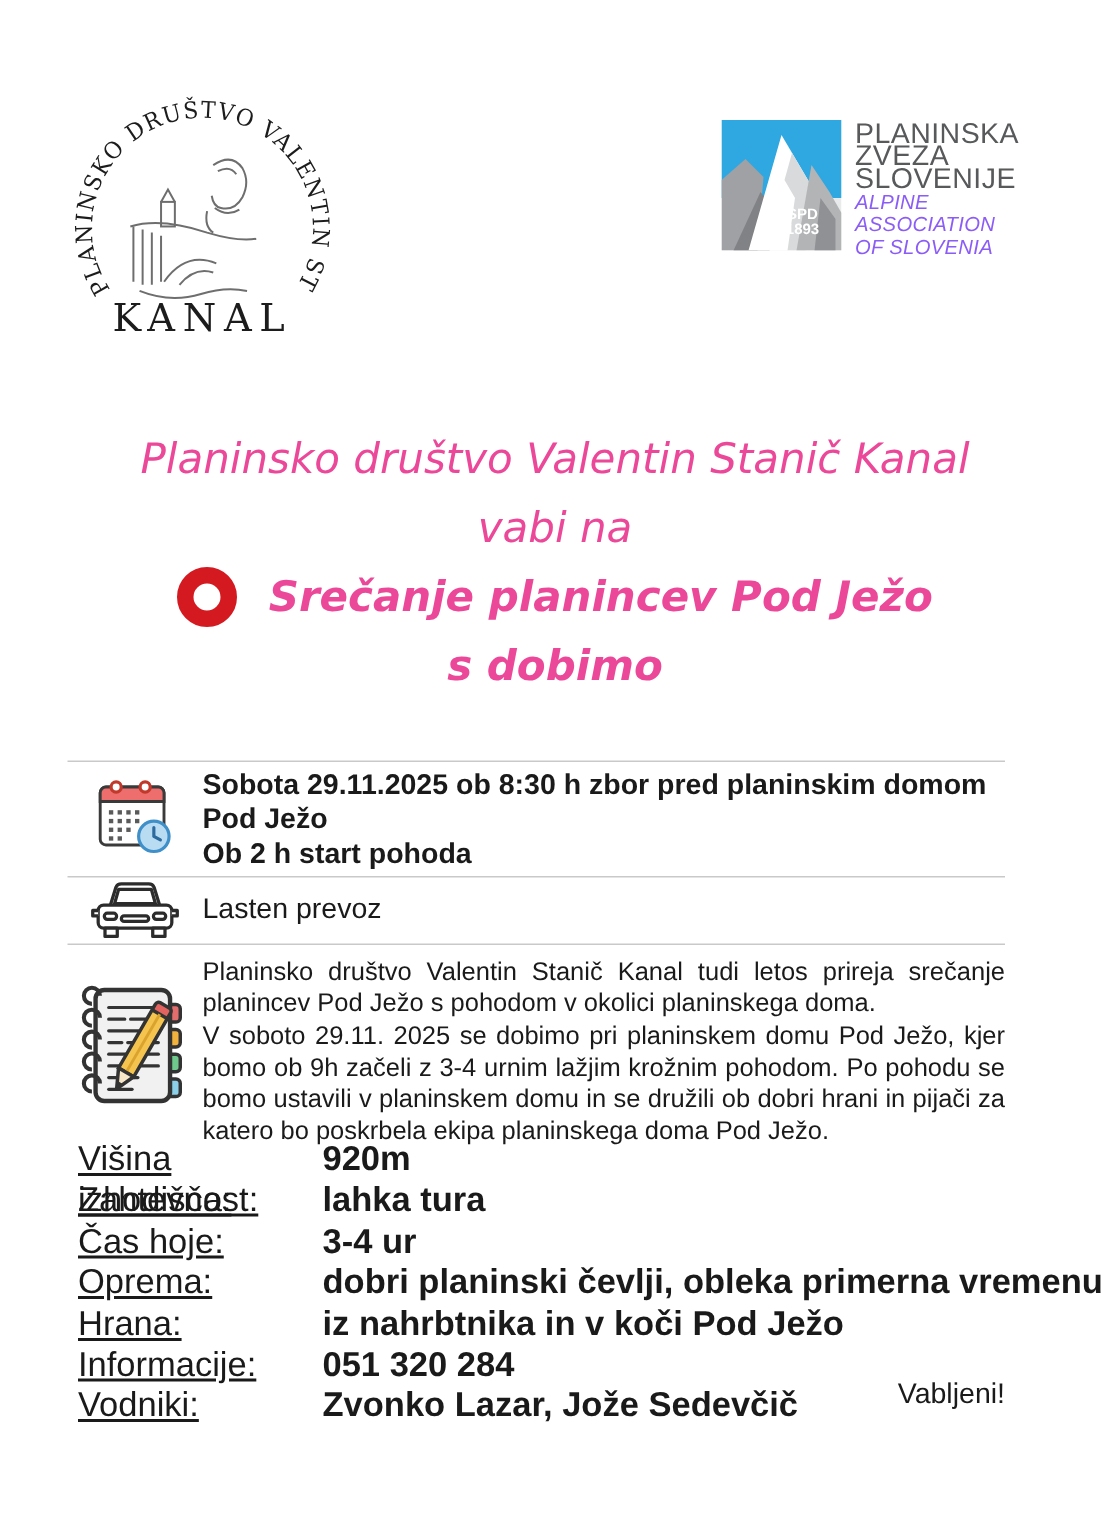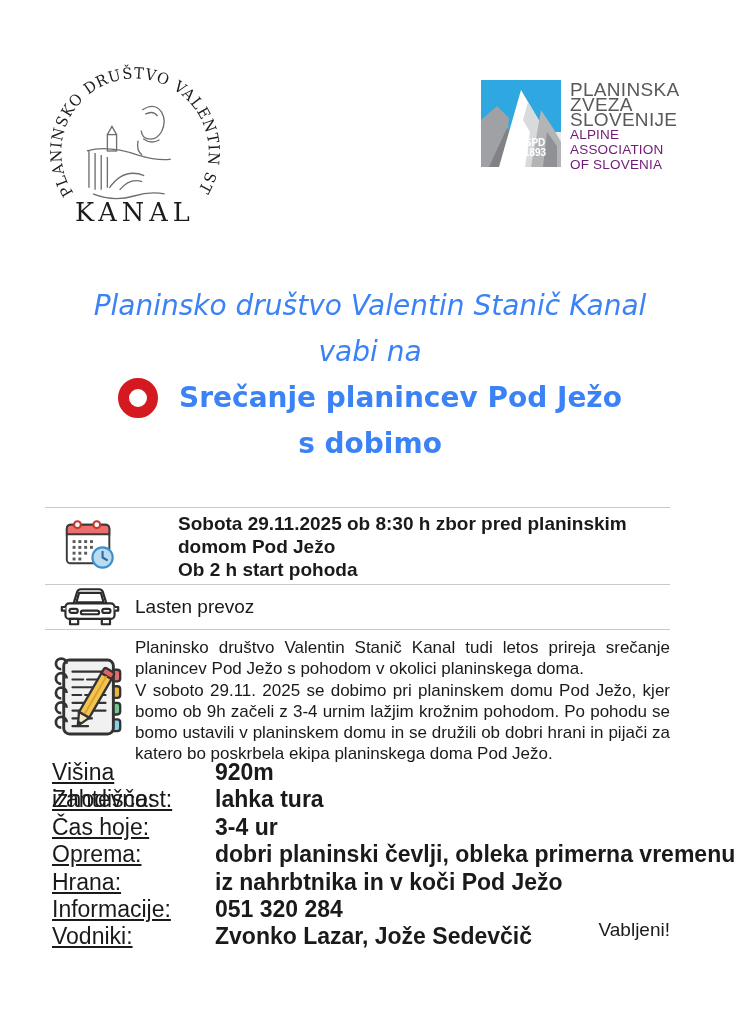--- a/index.html
+++ b/index.html
@@ -9,39 +9,39 @@
     margin:0 auto; overflow:hidden;
     font-family:"Liberation Sans", sans-serif; color:#1a1a1a;
   }
 
   
   .stamp-logo { position:absolute; left:48px; top:64px; width:174px; height:176px; }
   .pzs-logo { position:absolute; left:481px; top:80px; display:flex; }
   .pzs-badge { width:80px; height:87px; flex:0 0 auto; }
   .pzs-text { margin-left:9px; padding-top:2px; }
   .pzs-name div { font-size:19px; line-height:15px; font-weight:normal; color:#58595b; letter-spacing:0.3px; }
-  .pzs-name-en div { font-size:13.5px; line-height:15px; color:#701a75; letter-spacing:0.2px; }
+  .pzs-name-en div { font-size:13.5px; line-height:15px; font-style:italic; color:#8b5cf6; letter-spacing:0.2px; }
 
   
   .title-block { position:absolute; left:0; top:283px; width:740px; text-align:center;
-    font-family:"DejaVu Sans", sans-serif; font-size:28px; line-height:46px; color:#3b82f6; }
+    font-family:"DejaVu Sans", sans-serif; font-size:28px; line-height:46px; color:#ec4899; }
   .t-italic { font-style:italic; }
-  .t-bold-italic { font-weight:bold; }
+  .t-bold-italic { font-style:italic; font-weight:bold; }
   .t-line3 { display:flex; justify-content:center; align-items:center; }
   .red-ring { display:inline-block; width:40px; height:40px; border:11px solid #d51920;
     border-radius:50%; margin-right:21px; flex:0 0 auto; }
 
   
   .info-table { position:absolute; left:45px; top:507px; width:625px; }
   .info-row { display:flex; border-top:1px solid #c9c9c9; }
   .icon-cell { width:90px; flex:0 0 auto; display:flex; justify-content:center; }
   .text-cell { width:535px; }
   .row-schedule { padding:4px 0 3px; }
   .row-schedule .icon-cell { align-items:flex-start; padding-top:4px; }
-  .row-schedule .text-cell { font-size:19px; font-weight:bold; line-height:23px;margin-left:43px; }
+  .row-schedule .text-cell { font-size:19px; font-weight:bold; line-height:23px; }
   .row-transport { padding:2px 0; min-height:42px; align-items:center;justify-content:flex-end; }
   .row-transport .text-cell { font-size:19px; line-height:22px; }
   .row-desc { padding:7px 0 6px; }
   .row-desc .icon-cell { align-items:flex-start; padding-top:17px; }
   .row-desc .text-cell { font-size:17px; line-height:21.3px; text-align:justify; }
 
   
   .details { position:absolute; left:52px; top:759px; width:640px; font-size:23px; }
   .d-row { display:flex; height:27.4px; align-items:baseline; }
   .d-label { width:163px; flex:0 0 auto; text-decoration:underline; }

